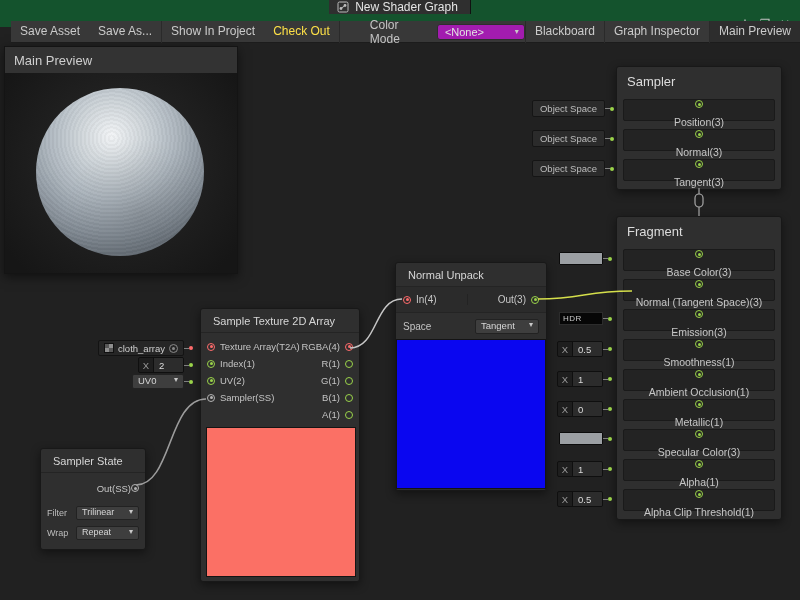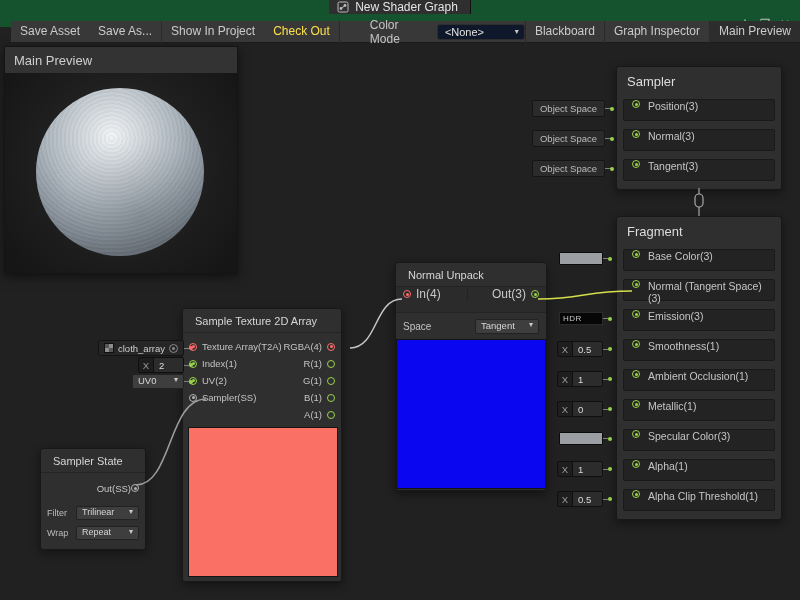--- a/index.html
+++ b/index.html
@@ -18,34 +18,34 @@
   .win-controls { margin-left:auto; display:flex; align-items:center; padding-right:5px; color:#BFBFBF; }
   .win-btn { width:20px; text-align:center; font-size:12px; line-height:21px; }
 
   
   .toolbar { position:absolute; top:21px; left:11px; right:0; height:22px; background:#383838; border-bottom:1px solid #1C1C1C; display:flex; align-items:center; font-size:12px; color:#CBCBCB; z-index:10; }
   .tbar-btn { padding:0 9px; line-height:21px; white-space:nowrap; }
   .tbar-btn.disabled { color:#fde047; }
   .tbar-btn.active { background:#2D2D2D; }
   .tb-sep { width:1px; height:22px; background:#2A2A2A; flex:none; }
   .tb-label { padding:0 8px 0 30px; color:#C4C4C4; }
-  .dropdown { display:flex; align-items:center; justify-content:space-between; background:#0f172a; border:1px solid #2E2E2E; border-radius:3px; height:16px; min-width:88px; padding:0 5px 0 7px; font-size:11px; color:#E2E2E2; gap:8px;margin-left:12px; }
+  .dropdown { display:flex; align-items:center; justify-content:space-between; background:#a21caf; border:1px solid #2E2E2E; border-radius:3px; height:16px; min-width:88px; padding:0 5px 0 7px; font-size:11px; color:#E2E2E2; gap:8px;margin-left:12px; }
   .dd-arrow { font-size:8px; color:#C8C8C8; }
   .tb-spacer { flex:1; }
 
   
   .canvas { position:absolute; left:0; top:43px; right:0; bottom:0; background:#212121; z-index:0; }
 
   
   .node { position:absolute; background:#2F2F2F; border:1px solid #181818; border-radius:3px; box-shadow:0 3px 10px rgba(0,0,0,0.45); z-index:2; }
   .node-header { font-size:13px; color:#DCDCDC; padding:7px 10px 6px; }
   .node-header.small { font-size:11px; padding:6px 12px 5px; border-bottom:1px solid #242424; color:#D6D6D6; }
 
   .slot-rows { padding:4px 6px 8px; }
-  .slot-row { height:22px; margin-bottom:8px; background:#232323; border:1px solid #1A1A1A; border-radius:2px; display:flex; gap:8px; padding:0 8px; font-size:10.5px; color:#C6C6C6; }
+  .slot-row { height:22px; margin-bottom:8px; background:#232323; border:1px solid #1A1A1A; border-radius:2px; display:flex; align-items:center; gap:8px; padding:0 8px; font-size:10.5px; color:#C6C6C6;flex-direction:column; }
   .slot-row:last-child { margin-bottom:0; }
 
   
   .port { width:8px; height:8px; border-radius:50%; border:1px solid currentColor; display:inline-flex; align-items:center; justify-content:center; flex:none; background:transparent; }
   .port::after { content:""; width:3px; height:3px; border-radius:50%; background:currentColor; }
   .port.hollow::after { display:none; }
   .c-vec { color:#9AD34A; }
   .c-tex { color:#FF6B6B; }
   .c-samp { color:#B3B3B3; }
 
@@ -84,21 +84,21 @@
 
   
   .sio-rows { padding:5px 0 2px; }
   .sio-row { display:flex; align-items:center; height:17px; padding:0 6px; font-size:9.5px; color:#C4C4C4; }
   .sio-row .in { display:flex; align-items:center; gap:5px; }
   .sio-row .out { margin-left:auto; display:flex; align-items:center; gap:5px; }
 
   .preview-sq { width:150px; height:150px; margin:2px 5px 4px; border:1px solid #141414; }
 
   
-  .nu-ports { display:flex; align-items:flex-start; height:26px; background:#2B2B2B; border-bottom:1px solid #242424; font-size:12px; color:#C8C8C8; }
+  .nu-ports { display:flex; align-items:center; height:26px; background:#2B2B2B; border-bottom:1px solid #242424; font-size:10px; color:#C8C8C8; }
   .nu-in { display:flex; align-items:center; gap:5px; padding:0 7px; width:72px; border-right:1px solid #232323; }
   .nu-out { margin-left:auto; display:flex; align-items:center; gap:5px; padding:0 7px; }
   .nu-space { display:flex; align-items:center; height:26px; padding:0 7px; font-size:10px; color:#C4C4C4; }
   .nu-space .mini-dd { margin-left:auto; width:64px; }
 
   
   .ss-out { display:flex; justify-content:flex-end; align-items:center; height:30px; padding:0 6px; font-size:9.5px; color:#C6C6C6; }
   .ss-prop { display:flex; align-items:center; height:20px; padding:0 6px; font-size:9px; color:#BDBDBD; gap:5px; }
   .ss-prop .lbl { width:24px; flex:none; }
   .ss-prop .mini-dd { flex:1; height:14px; font-size:9px; }
@@ -284,21 +284,21 @@
 </div>
 <div class="ext" style="top:491px; right:188px;">
   <span class="float-ctl">
     <span class="axis">X</span>
     <span class="val">0.5</span>
   </span>
   <span class="stub"></span>
   <span class="stub-dot c-vec"></span>
 </div>
 
-<div class="node" style="left:182px; top:308px; width:160px;">
+<div class="node" style="left:200px; top:308px; width:160px;">
   <div class="node-header small">Sample Texture 2D Array</div>
   <div class="sio-rows">
     <div class="sio-row">
       <span class="in">
         <span class="port c-tex"></span>
         <span>Texture Array(T2A)</span>
       </span>
       <span class="out">
         <span>RGBA(4)</span>
         <span class="port c-tex"></span>

